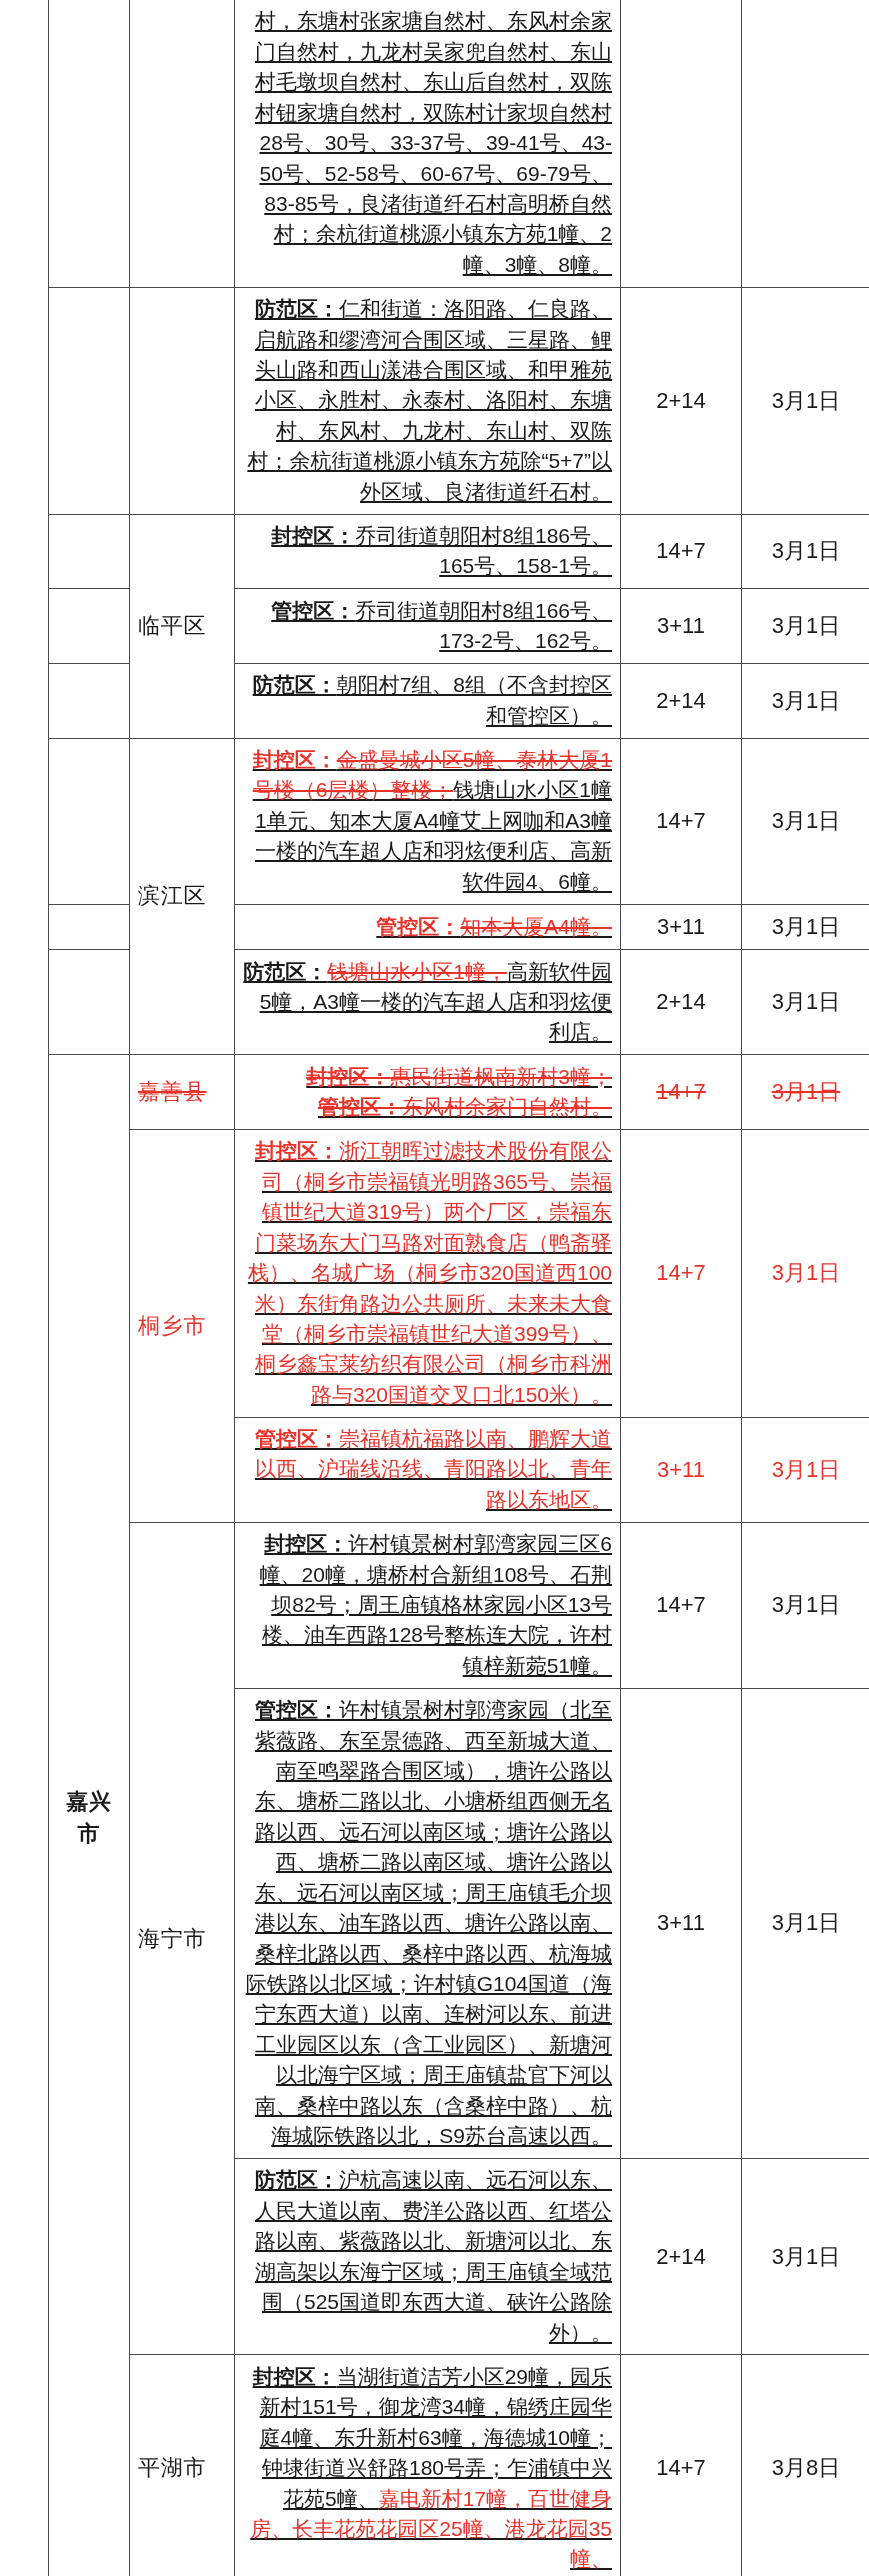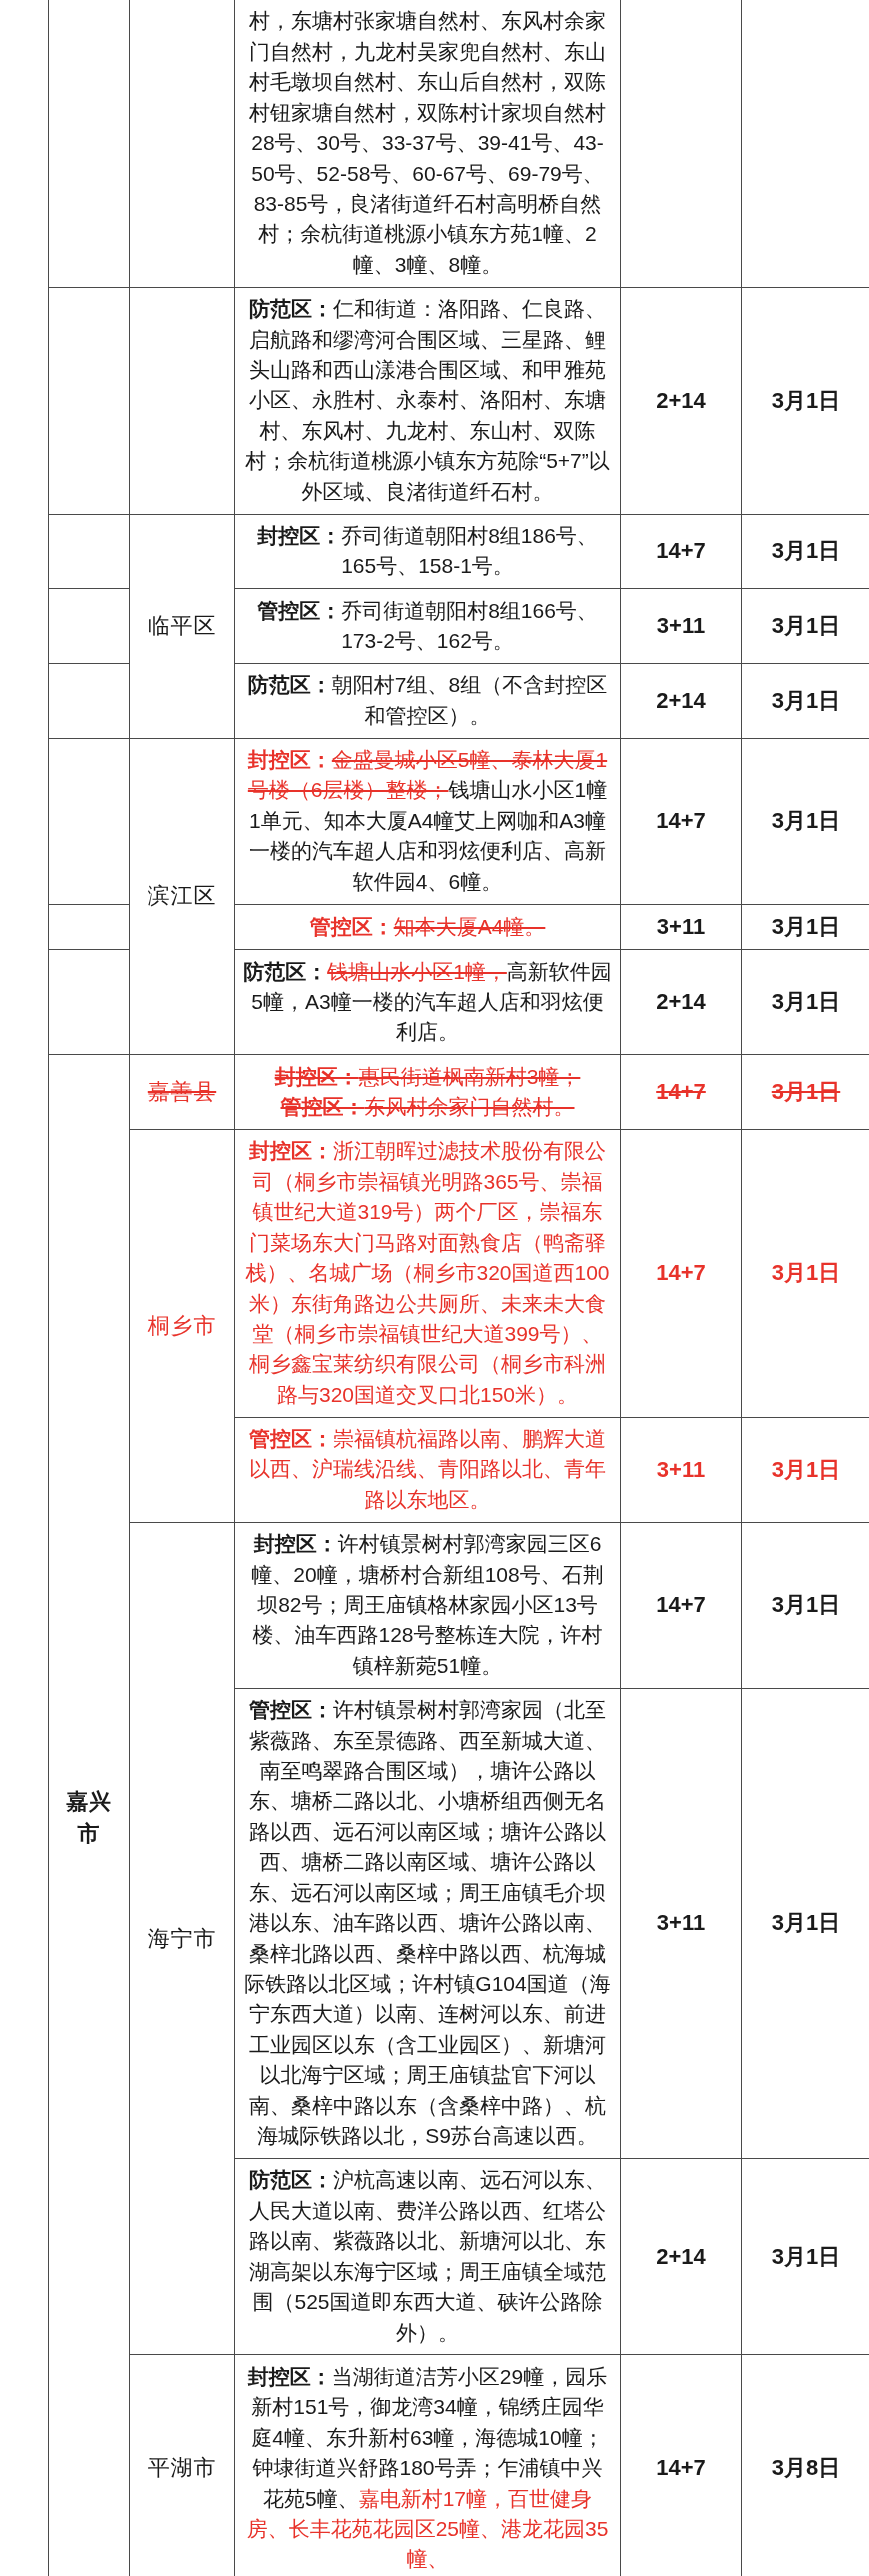--- a/index.html
+++ b/index.html
@@ -37,33 +37,33 @@
     font-size: 21px;
     line-height: 1.45;
   }
   td.city {
     text-align: center;
     font-weight: bold;
     font-size: 22px;
     letter-spacing: 0.8px;
   }
   td.area {
-    text-align: center;
+    text-align: left;
     font-size: 22px;
     letter-spacing: 0.8px;
   }
   td.desc {
-    text-align: center;
+    text-align: right;
     font-size: 21px;
+    text-decoration: underline;
   }
   td.code, td.date {
     text-align: center;
     font-size: 22px;
     white-space: nowrap;
-    font-weight: bold;
   }
   .lbl {
     font-weight: bold;
   }
   .red {
     color: #e8322a;
   }
   .strike {
     text-decoration: line-through;
     text-decoration-color: #e8322a;

